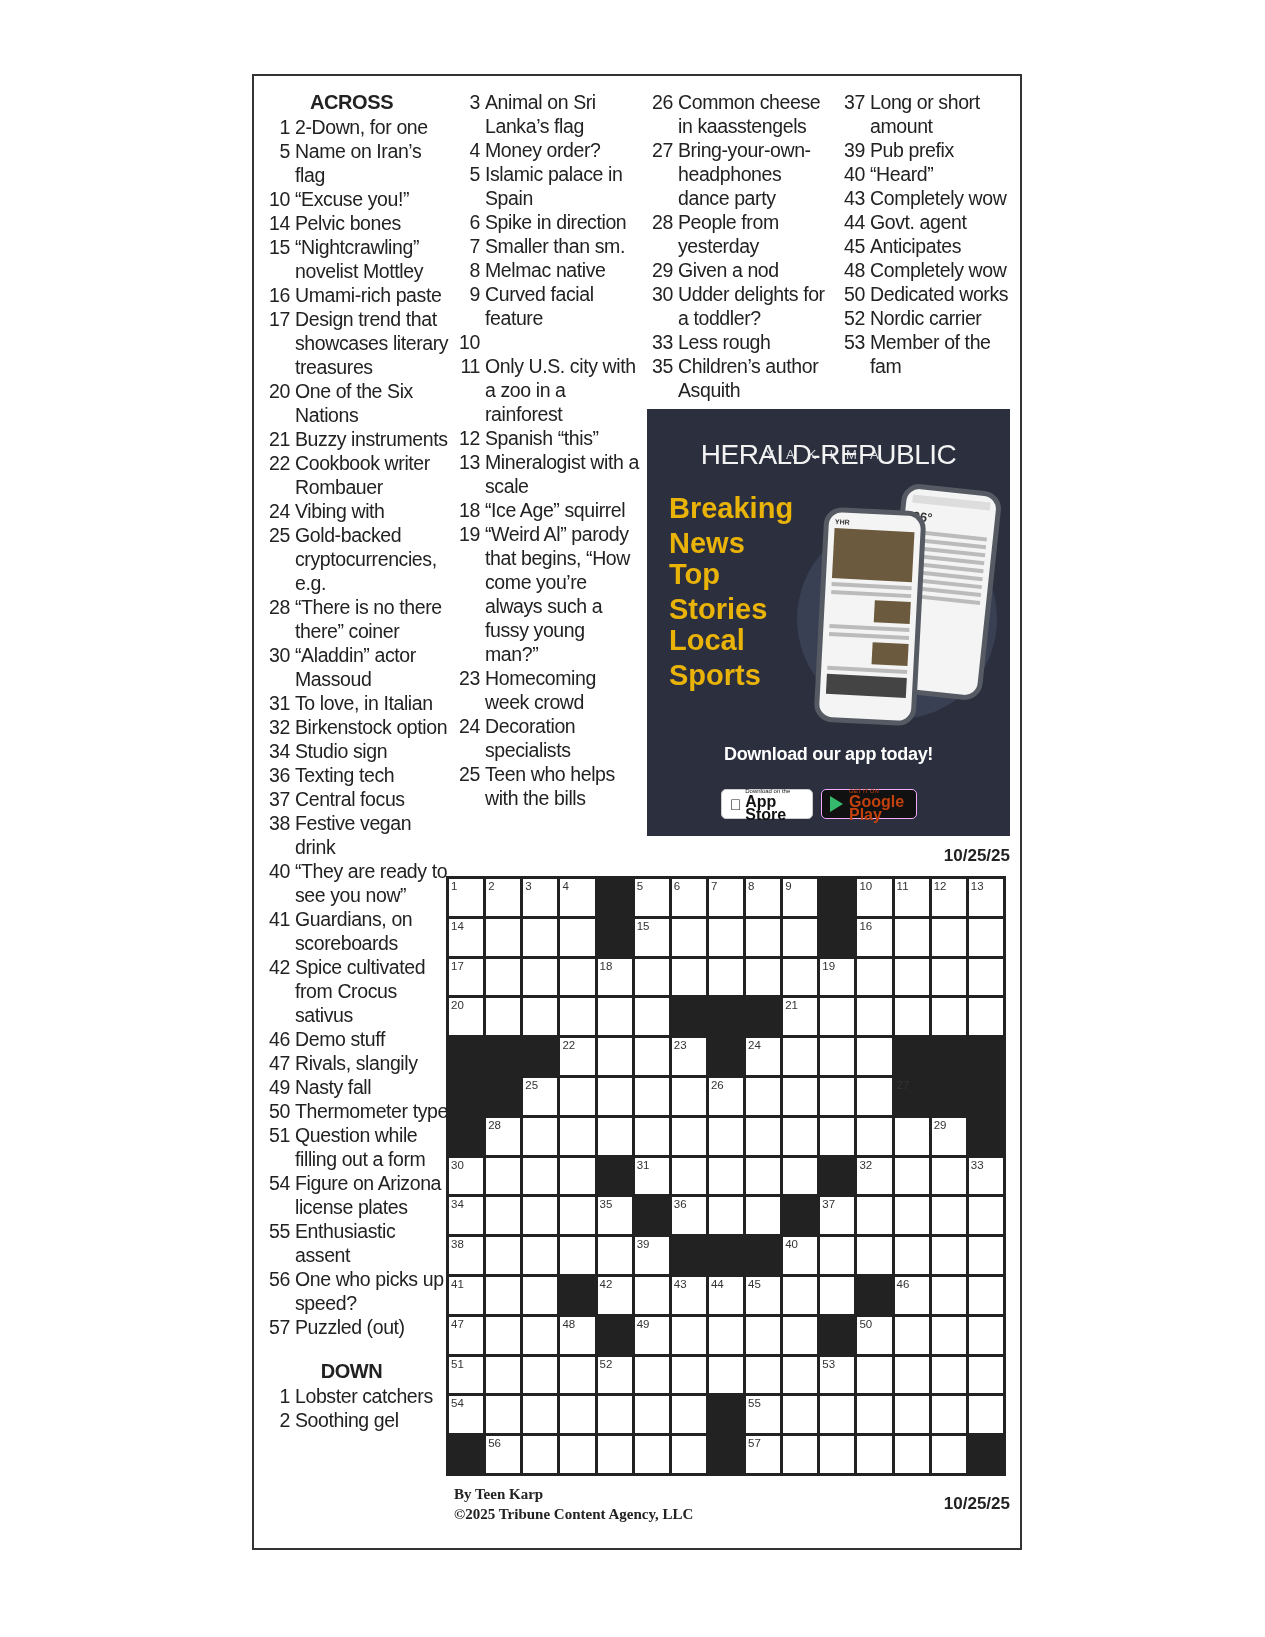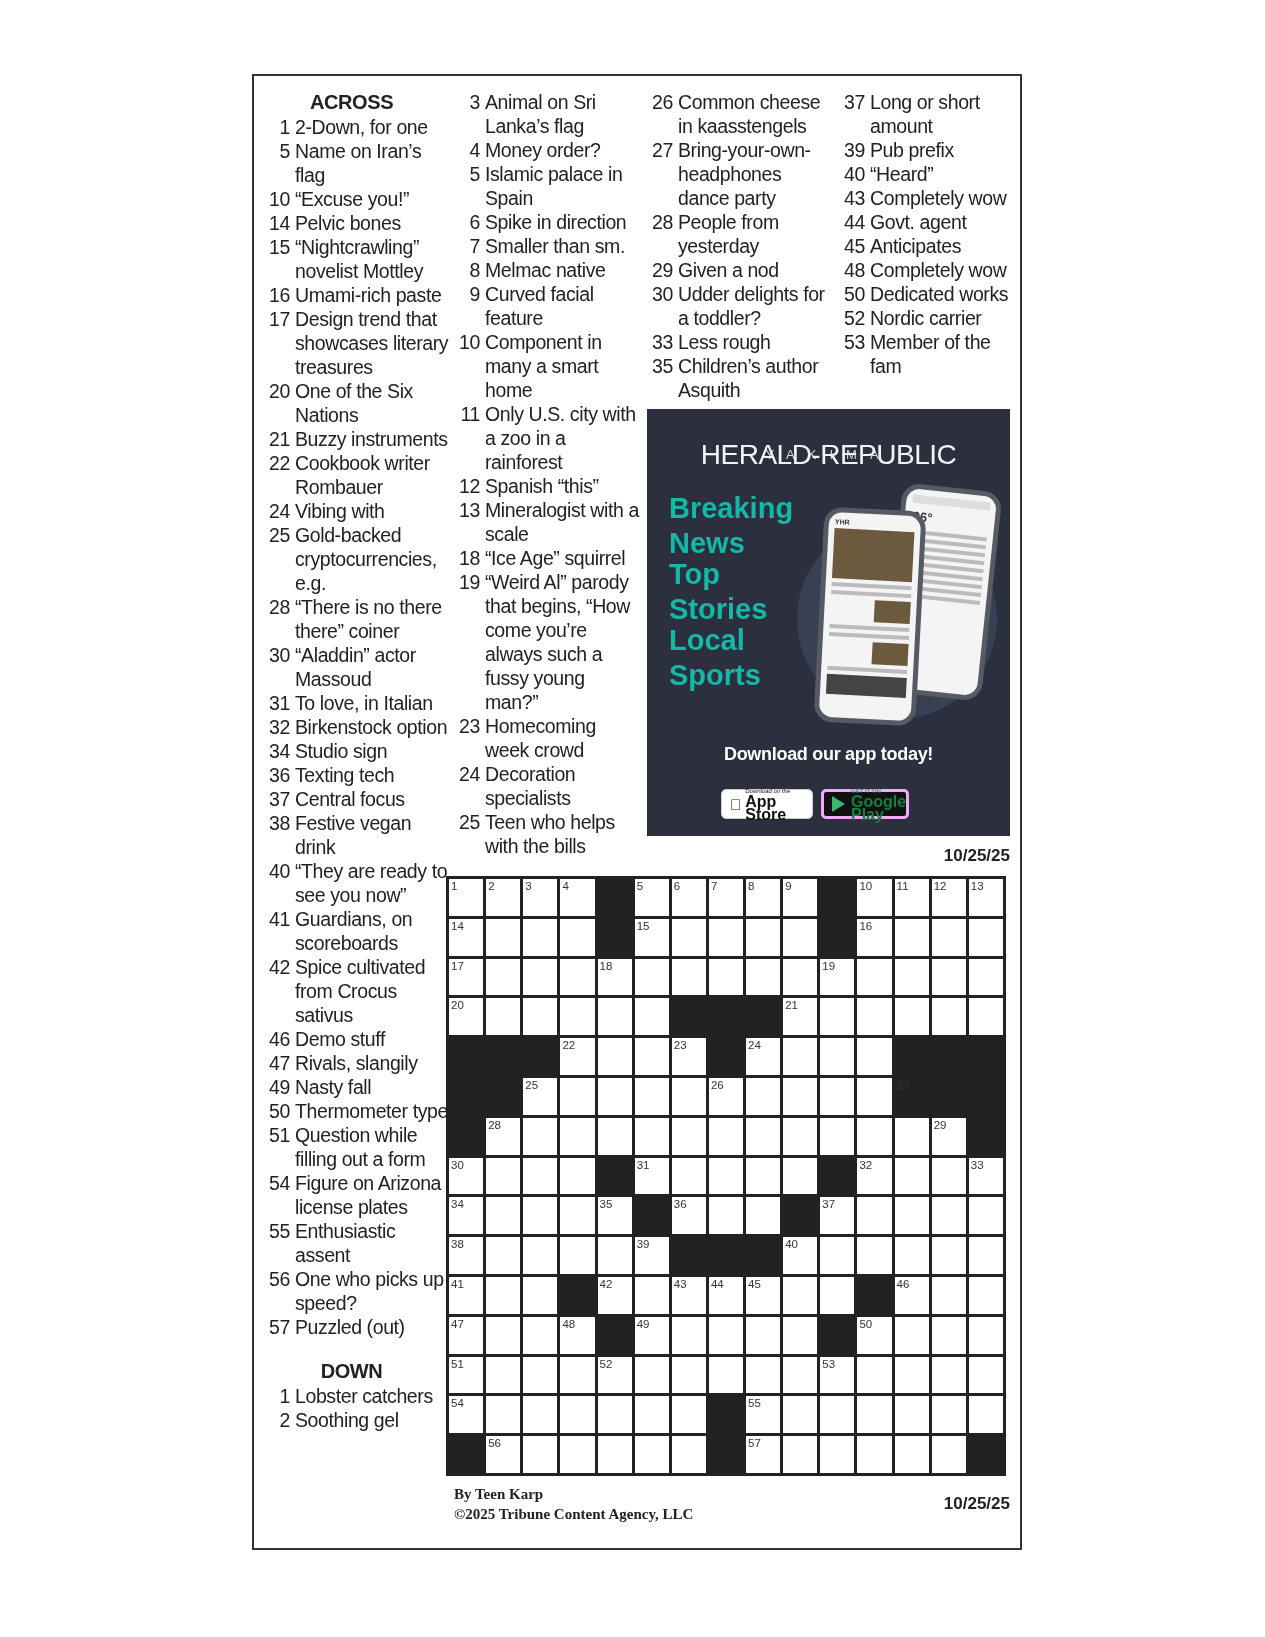--- a/index.html
+++ b/index.html
@@ -17,37 +17,37 @@
   .clue { display: flex; }
   .clue .num { width: 26px; text-align: right; padding-right: 5px; flex: none; }
   .clue .txt { flex: 1; }
 
   .ad { position: absolute; left: 393px; top: 333px; width: 363px; height: 427px;
         background: #2b2f3e; color: #fff; overflow: hidden; }
   .ad .yakima { position: absolute; top: 14px; left: 0; width: 100%; text-align: center;
                 font-size: 13px; letter-spacing: 13px; color: #d8d8de; margin-top: 24px; }
   .ad .brand { position: absolute; top: 30px; left: 0; width: 100%; text-align: center;
                font-size: 28px; letter-spacing: -0.5px; font-weight: normal; color: #f3f3f3; }
-  .ad .feat { position: absolute; left: 22px; font-size: 29px; line-height: 35px; font-weight: bold; color: #14b8a6; }
+  .ad .feat { position: absolute; left: 22px; font-size: 29px; line-height: 35px; font-weight: bold; color: #eab308; }
   .ad .f1 { top: 82px; } .ad .f2 { top: 180px; } .ad .f3 { top: 243px; }
   .ad .glow { position: absolute; left: 150px; top: 110px; width: 200px; height: 200px; border-radius: 50%;
               background: #3a4054; }
   .phone { position: absolute; border: 5px solid #555a63; border-radius: 18px; background: #f4f4f4; overflow: hidden; }
   .phone.back { left: 245px; top: 78px; width: 90px; height: 200px; transform: rotate(6deg); }
   .phone.front { left: 172px; top: 100px; width: 92px; height: 205px; transform: rotate(3deg); }
   .phone .bar { height: 8px; margin: 6px 6px 3px; background: #ddd; }
   .phone .pic { height: 50px; margin: 3px 6px; background: #6b5a3d; }
   .phone .line { height: 4px; margin: 4px 6px; background: #bbb; }
   .phone .temp { font-size: 13px; color: #333; font-weight: bold; margin: 6px 8px; }
   .ad .cta { position: absolute; top: 335px; left: 0; width: 100%; text-align: center; font-size: 18px;
              font-weight: bold; letter-spacing: -0.3px; color: #fff; }
   .store { position: absolute; top: 380px; height: 30px; border-radius: 5px; display: flex; align-items: center;
            padding: 0 8px; box-sizing: border-box; }
   .store.apple { left: 74px; width: 92px; background: #fff; color: #111; border: 1px solid #ccc; }
-  .store.google { left: 174px; width: 88px; background: #111; color: #15803d; border: 3px solid #f0abfc; }
+  .store.google { left: 174px; width: 96px; background: #111; color: #c2410c; border: 1px solid #f0abfc; }
   .store .ico { font-size: 15px; margin-right: 4px; }
   .store .small { font-size: 6px; line-height: 7px; display: block; }
   .store .big { font-size: 16px; line-height: 13px; display: block; font-weight: bold; }
   .gp-tri { width: 0; height: 0; border-top: 8px solid transparent; border-bottom: 8px solid transparent;
             border-left: 13px solid #35b96d; margin-right: 6px; }
 
   .date-top { position: absolute; right: 10px; top: 770px; font-weight: bold; font-size: 17px; }
   .grid { position: absolute; left: 192px; top: 800px; width: 560px; height: 600px;
           display: grid; grid-template-columns: repeat(15, 1fr); grid-template-rows: repeat(15, 1fr);
           border: 3px solid #222; box-sizing: border-box; background: #222; gap: 3px; }
@@ -232,21 +232,20 @@
       <div class="clue">
         <span class="num">8</span>
         <span class="txt">Melmac native</span>
       </div>
       <div class="clue">
         <span class="num">9</span>
         <span class="txt">Curved facial feature</span>
       </div>
       <div class="clue">
         <span class="num">10</span>
-        <span class="txt">Component in many a smart home</span>
       </div>
       <div class="clue">
         <span class="num">11</span>
         <span class="txt">Only U.S. city with a zoo in a rainforest</span>
       </div>
       <div class="clue">
         <span class="num">12</span>
         <span class="txt">Spanish “this”</span>
       </div>
       <div class="clue">

